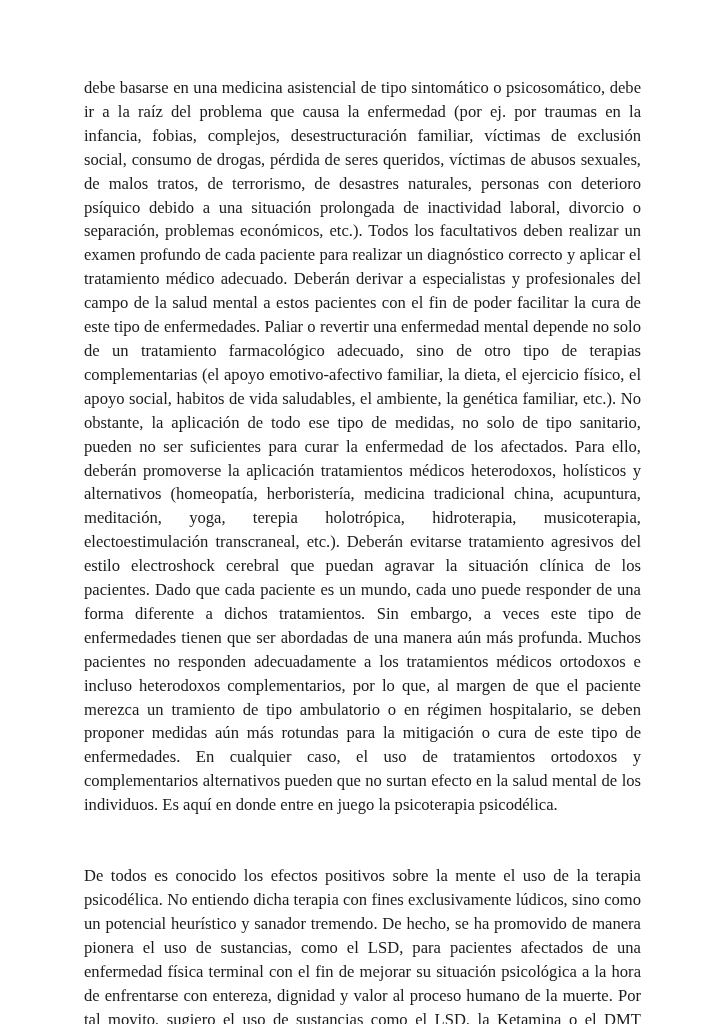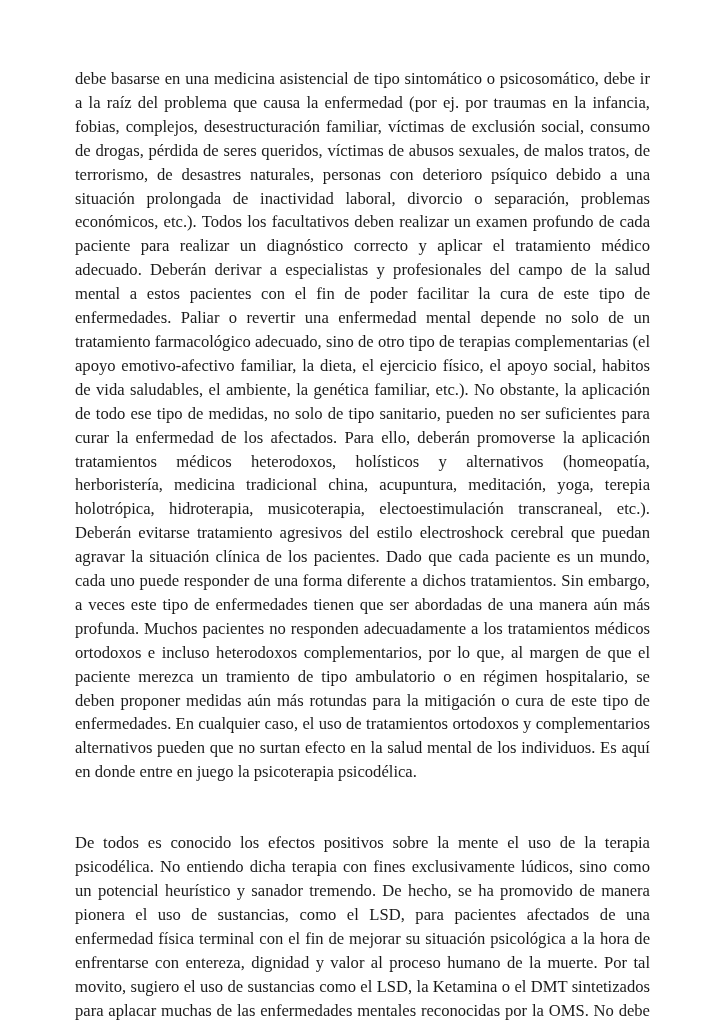--- a/index.html
+++ b/index.html
@@ -8,21 +8,21 @@
     position: absolute;
     left: 67px;
     top: 59px;
     width: 591px;
     font-family: "Liberation Serif", "DejaVu Serif", serif;
     font-size: 16.6px;
     line-height: 23.9px;
     color: #1a1a1a;
   }
   .para {
-    margin: 8px;
+    margin: 17px;
     text-align: justify;
     hyphens: none;
   }
   .para-2 { margin-top: 47px; text-align-last: justify; }
 </style>
 </head>
 <body>
 
 <div class="page">
   <p class="para para-1">debe basarse en una medicina asistencial de tipo sintomático o psicosomático, debe ir a la raíz del problema que causa la enfermedad (por ej. por traumas en la infancia, fobias, complejos, desestructuración familiar, víctimas de exclusión social, consumo de drogas, pérdida de seres queridos, víctimas de abusos sexuales, de malos tratos, de terrorismo, de desastres naturales, personas con deterioro psíquico debido a una situación prolongada de inactividad laboral, divorcio o separación, problemas económicos, etc.). Todos los facultativos deben realizar un examen profundo de cada paciente para realizar un diagnóstico correcto y aplicar el tratamiento médico adecuado. Deberán derivar a especialistas y profesionales del campo de la salud mental a estos pacientes con el fin de poder facilitar la cura de este tipo de enfermedades. Paliar o revertir una enfermedad mental depende no solo de un tratamiento farmacológico adecuado, sino de otro tipo de terapias complementarias (el apoyo emotivo-afectivo familiar, la dieta, el ejercicio físico, el apoyo social, habitos de vida saludables, el ambiente, la genética familiar, etc.). No obstante, la aplicación de todo ese tipo de medidas, no solo de tipo sanitario, pueden no ser suficientes para curar la enfermedad de los afectados. Para ello, deberán promoverse la aplicación tratamientos médicos heterodoxos, holísticos y alternativos (homeopatía, herboristería, medicina tradicional china, acupuntura, meditación, yoga, terepia holotrópica, hidroterapia, musicoterapia, electoestimulación transcraneal, etc.). Deberán evitarse tratamiento agresivos del estilo electroshock cerebral que puedan agravar la situación clínica de los pacientes. Dado que cada paciente es un mundo, cada uno puede responder de una forma diferente a dichos tratamientos. Sin embargo, a veces este tipo de enfermedades tienen que ser abordadas de una manera aún más profunda. Muchos pacientes no responden adecuadamente a los tratamientos médicos ortodoxos e incluso heterodoxos complementarios, por lo que, al margen de que el paciente merezca un tramiento de tipo ambulatorio o en régimen hospitalario, se deben proponer medidas aún más rotundas para la mitigación o cura de este tipo de enfermedades. En cualquier caso, el uso de tratamientos ortodoxos y complementarios alternativos pueden que no surtan efecto en la salud mental de los individuos. Es aquí en donde entre en juego la psicoterapia psicodélica.</p>

